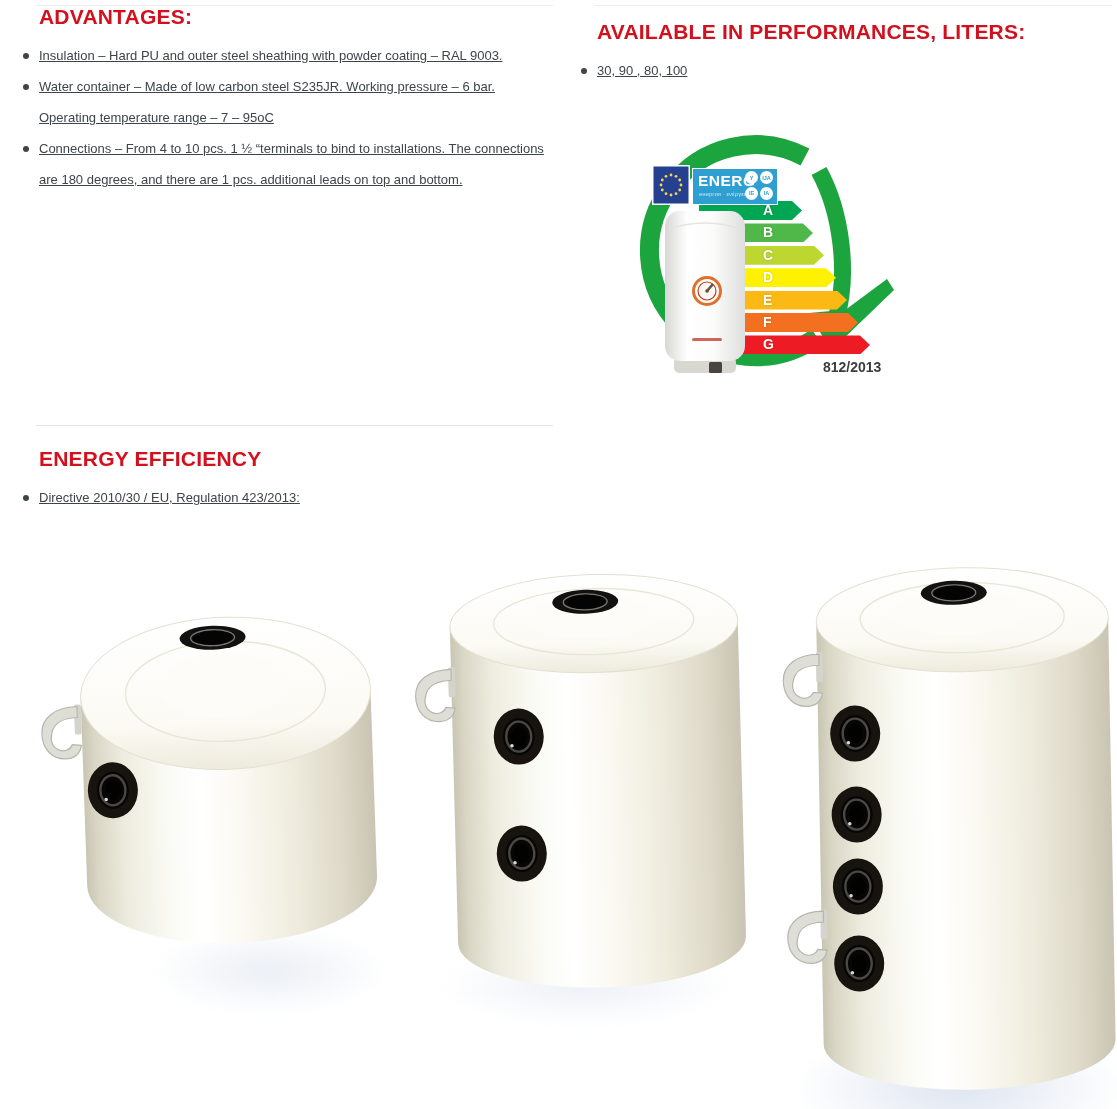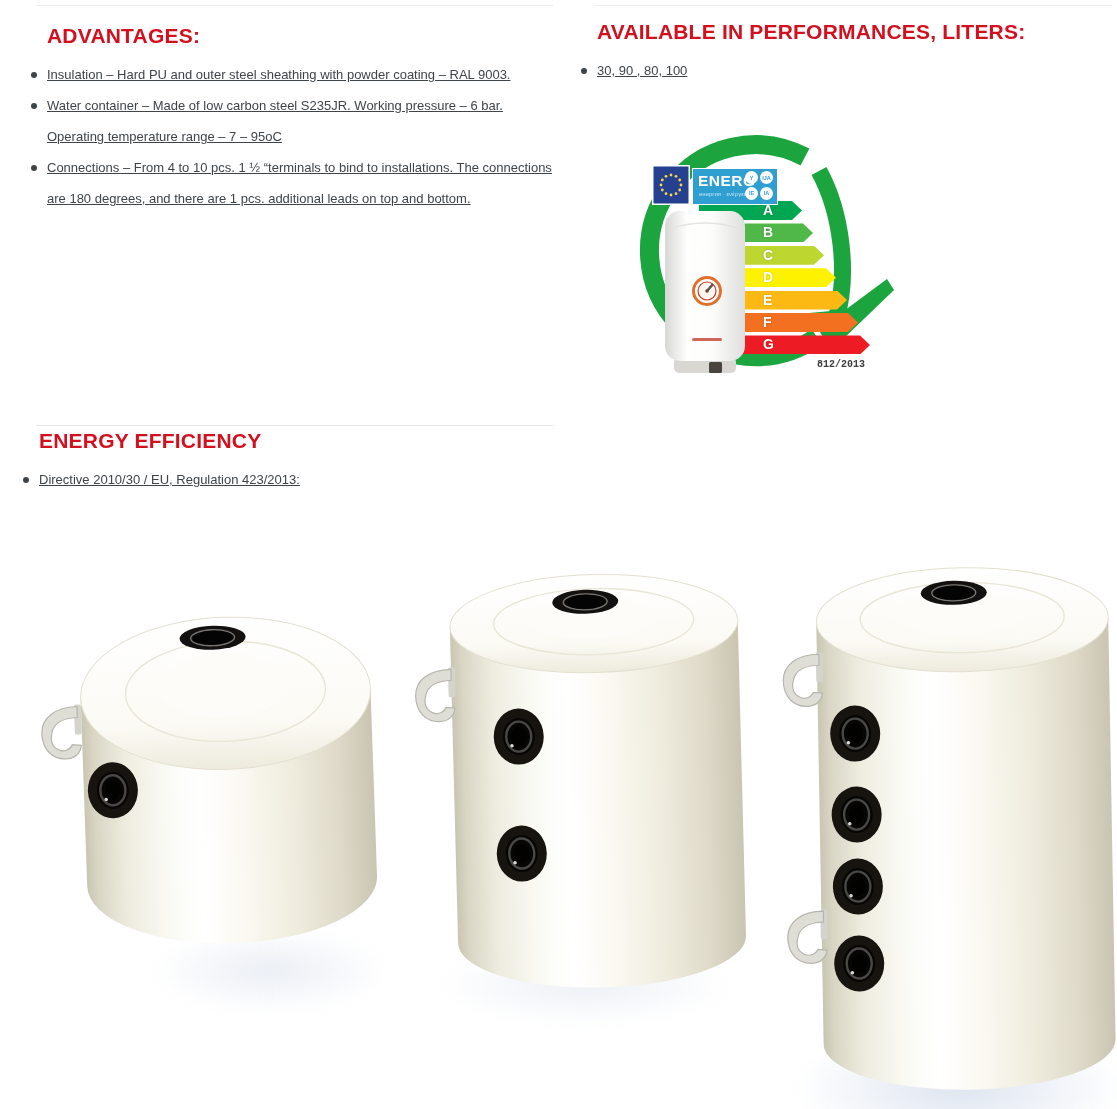--- a/index.html
+++ b/index.html
@@ -2,46 +2,46 @@
 <html><head>
 <meta charset="utf-8">
 <style>
   html,body{margin:0;padding:0;background:#fff;}
   .page{position:relative;width:1117px;height:1109px;background:#ffffff;overflow:hidden;
         font-family:"Liberation Sans",sans-serif;color:#3f4449;}
   .topline{position:absolute;top:5px;height:0;border-top:1px solid #ececec;}
   .topline.l{left:36px;width:517px;}
   .topline.r{left:595px;width:517px;}
   .col{position:absolute;width:514px;}
-  .col.left{left:39px;top:23px;margin-left:8px;}
+  .col.left{left:39px;top:4px;}
   .col.right{left:597px;top:10px;width:515px;margin-top:9px;}
   h2.red{color:#d2101e;font-size:21px;line-height:26px;font-weight:bold;margin:0 0 10px 0;letter-spacing:.2px;}
   ul.blist{list-style:none;margin:0;padding:0;font-size:13px;line-height:31px;text-decoration:underline;}
   ul.blist li{position:relative;margin:0;}
   ul.blist li::before{content:"";position:absolute;left:-16px;top:12.5px;width:6px;height:6px;border-radius:50%;background:#3f4449;}
   .divider{position:absolute;left:36px;top:425px;width:517px;border:none;border-top:1px solid #e3e3e3;margin:0;}
-  .section-ee{position:absolute;left:39px;top:428px;width:514px;}
+  .section-ee{position:absolute;left:39px;top:446px;width:514px;}
 
   
   .energy-label{position:absolute;left:597px;top:113px;width:300px;height:272px;}
   .energy-label .swoosh{position:absolute;left:0;top:0;z-index:0;}
   .eu-flag{position:absolute;left:55px;top:52px;z-index:3;}
   .energ-banner{position:absolute;left:95px;top:55px;width:86px;height:37px;background:#2f9fd2;
                 border:1.5px solid #ffffff;box-sizing:border-box;z-index:3;}
   .energ-banner .word{position:absolute;left:5px;top:3px;color:#ffffff;font-weight:bold;font-size:15.5px;letter-spacing:.5px;}
   .energ-banner .sub{position:absolute;left:6px;top:22px;color:#bfe3f5;font-size:6px;white-space:nowrap;}
   .badges{position:absolute;right:2px;top:2px;width:30px;height:30px;display:grid;grid-template-columns:14px 14px;grid-gap:1px;}
   .badge{width:13px;height:13px;border-radius:50%;background:#ffffff;color:#2f9fd2;font-size:5.5px;font-weight:bold;
          display:flex;align-items:center;justify-content:center;}
   .arrows{position:absolute;left:102px;top:88px;z-index:1;}
   .eclass{position:absolute;height:19px;clip-path:polygon(0 0,calc(100% - 10px) 0,100% 50%,calc(100% - 10px) 100%,0 100%);}
   .eclass .eletter{position:absolute;left:64px;top:0;line-height:19px;color:#ffffff;font-weight:bold;font-size:14px;
                    text-shadow:0 0 2px rgba(0,0,0,.25);}
   .heater{position:absolute;left:66px;top:94px;z-index:4;}
-  .reg-num{position:absolute;left:220px;top:246px;z-index:4;font-size:10px;font-weight:bold;color:#3d3d3d;font-family:Liberation Mono, monospace;}
+  .reg-num{position:absolute;left:226px;top:246px;z-index:4;font-size:14px;font-weight:bold;color:#3d3d3d;}
 
   
   .shadow{position:absolute;border-radius:50%;filter:blur(7px);}
   .sh1{left:150px;top:928px;width:240px;height:85px;background:radial-gradient(ellipse at center,rgba(213,221,234,.50),rgba(213,221,234,0) 70%);}
   .sh2{left:435px;top:945px;width:300px;height:80px;background:radial-gradient(ellipse at center,rgba(213,221,234,.45),rgba(213,221,234,0) 70%);}
   .sh3{left:795px;top:1028px;width:330px;height:120px;background:radial-gradient(ellipse at center,rgba(203,214,232,.65),rgba(203,214,232,0) 72%);}
   .tank{position:absolute;}
   .tank1{left:40px;top:612px;transform:rotate(-2deg);}
   .tank2{left:408px;top:572px;transform:rotate(-1.5deg);}
   .tank3{left:778px;top:562px;transform:rotate(-1deg);}

